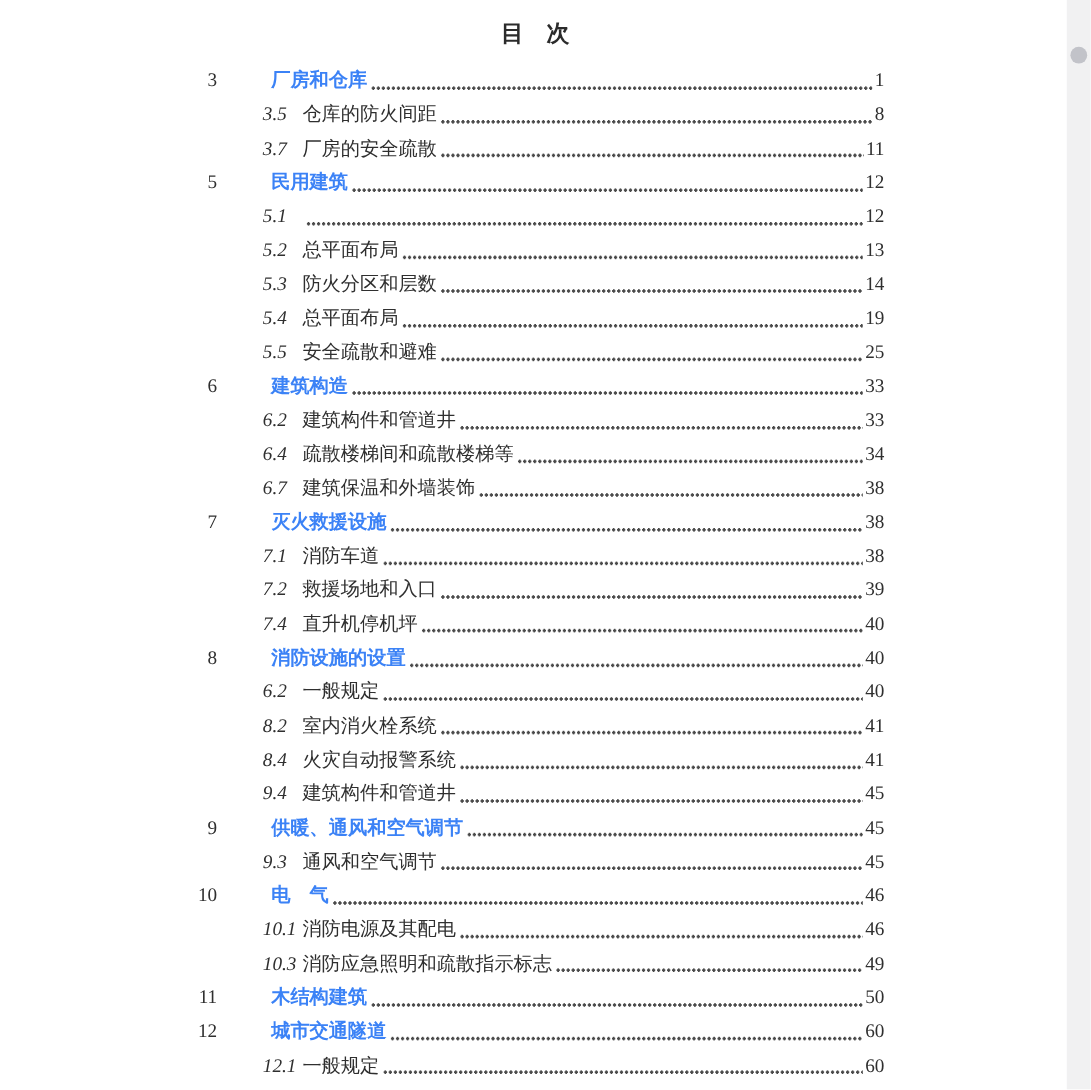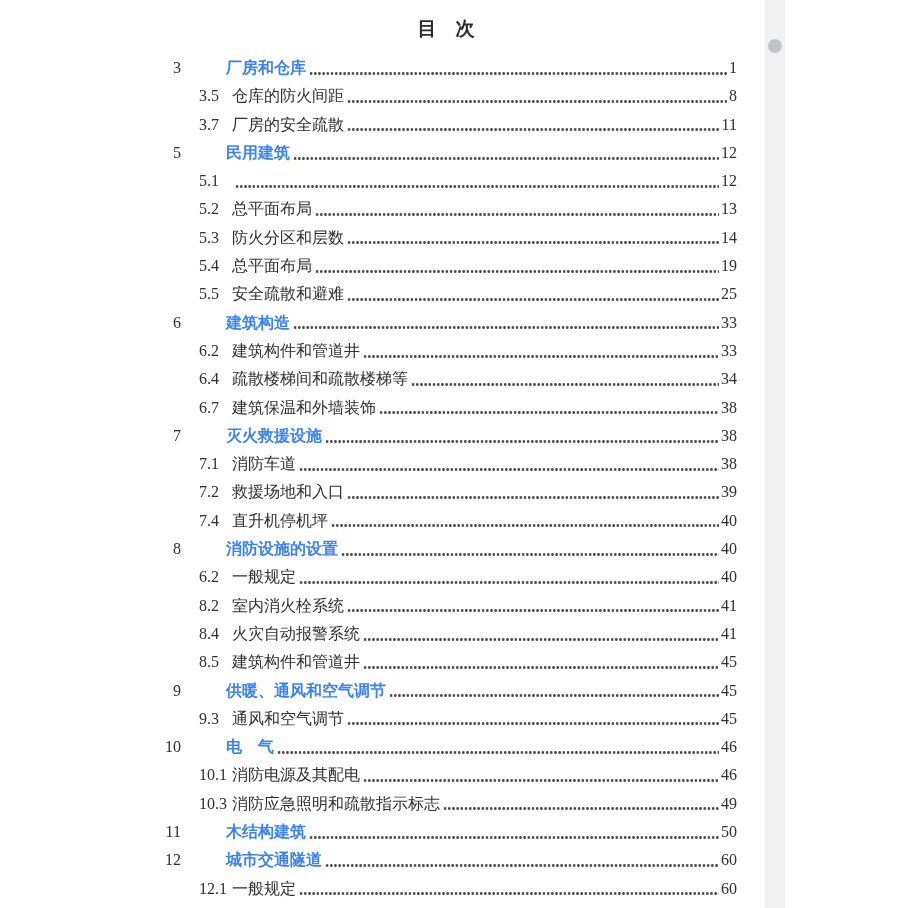--- a/index.html
+++ b/index.html
@@ -7,21 +7,21 @@
     padding: 0;
     width: 909px;
     height: 908px;
     background: #ffffff;
     overflow: hidden;
     font-family: "Liberation Serif", "DejaVu Serif", serif;
     color: #2f2f2f;
   }
   .viewport {
     position: relative;
-    width: 785px;
+    width: 909px;
     height: 908px;
     border-radius: 28px;
   }
   .doc-page {
     position: absolute;
     left: 0;
     top: 0;
     width: 889px;
     height: 908px;
     background: #ffffff;
@@ -53,23 +53,24 @@
     line-height: 28.3px;
     white-space: pre;
   }
   .row .num { flex: none; }
   .lv1 .num {
     width: 26px;
     text-align: right;
     margin-right: 17px;
   }
   .lv2 .num {
-    margin-left: 44px;
+    margin-left: 64px;
     width: 33px;
     text-align: left;
+    font-style: italic;
   }
   .row .ttl { flex: none; white-space: pre; }
   .lv1 .ttl { font-weight: bold; color: #3b82f6; margin-left: 28px; }
   .leader {
     flex: 1;
     align-self: center;
     height: 3px;
     margin: 10px 2px 0 3px;
     background-image: radial-gradient(circle closest-side, #4a4a4a 80%, rgba(0,0,0,0));
     background-size: 4.2px 3px;
@@ -119,21 +120,21 @@
         <div class="row lv2"><span class="num">6.4</span><span class="ttl">疏散楼梯间和疏散楼梯等</span><span class="leader"></span><span class="pg">34</span></div>
         <div class="row lv2"><span class="num">6.7</span><span class="ttl">建筑保温和外墙装饰</span><span class="leader"></span><span class="pg">38</span></div>
         <div class="row lv1"><span class="num">7</span><span class="ttl">灭火救援设施</span><span class="leader"></span><span class="pg">38</span></div>
         <div class="row lv2"><span class="num">7.1</span><span class="ttl">消防车道</span><span class="leader"></span><span class="pg">38</span></div>
         <div class="row lv2"><span class="num">7.2</span><span class="ttl">救援场地和入口</span><span class="leader"></span><span class="pg">39</span></div>
         <div class="row lv2"><span class="num">7.4</span><span class="ttl">直升机停机坪</span><span class="leader"></span><span class="pg">40</span></div>
         <div class="row lv1"><span class="num">8</span><span class="ttl">消防设施的设置</span><span class="leader"></span><span class="pg">40</span></div>
         <div class="row lv2"><span class="num">6.2</span><span class="ttl">一般规定</span><span class="leader"></span><span class="pg">40</span></div>
         <div class="row lv2"><span class="num">8.2</span><span class="ttl">室内消火栓系统</span><span class="leader"></span><span class="pg">41</span></div>
         <div class="row lv2"><span class="num">8.4</span><span class="ttl">火灾自动报警系统</span><span class="leader"></span><span class="pg">41</span></div>
-        <div class="row lv2"><span class="num">8.5</span><span class="ttl">建筑构件和管道井</span><span class="leader"></span><span class="pg">45</span></div>
+        <div class="row lv2"><span class="num">9.4</span><span class="ttl">建筑构件和管道井</span><span class="leader"></span><span class="pg">45</span></div>
         <div class="row lv1"><span class="num">9</span><span class="ttl">供暖、通风和空气调节</span><span class="leader"></span><span class="pg">45</span></div>
         <div class="row lv2"><span class="num">9.3</span><span class="ttl">通风和空气调节</span><span class="leader"></span><span class="pg">45</span></div>
         <div class="row lv1"><span class="num">10</span><span class="ttl">电　气</span><span class="leader"></span><span class="pg">46</span></div>
         <div class="row lv2"><span class="num">10.1</span><span class="ttl">消防电源及其配电</span><span class="leader"></span><span class="pg">46</span></div>
         <div class="row lv2"><span class="num">10.3</span><span class="ttl">消防应急照明和疏散指示标志</span><span class="leader"></span><span class="pg">49</span></div>
         <div class="row lv1"><span class="num">11</span><span class="ttl">木结构建筑</span><span class="leader"></span><span class="pg">50</span></div>
         <div class="row lv1"><span class="num">12</span><span class="ttl">城市交通隧道</span><span class="leader"></span><span class="pg">60</span></div>
         <div class="row lv2"><span class="num">12.1</span><span class="ttl">一般规定</span><span class="leader"></span><span class="pg">60</span></div>
       </div>
   </div>

